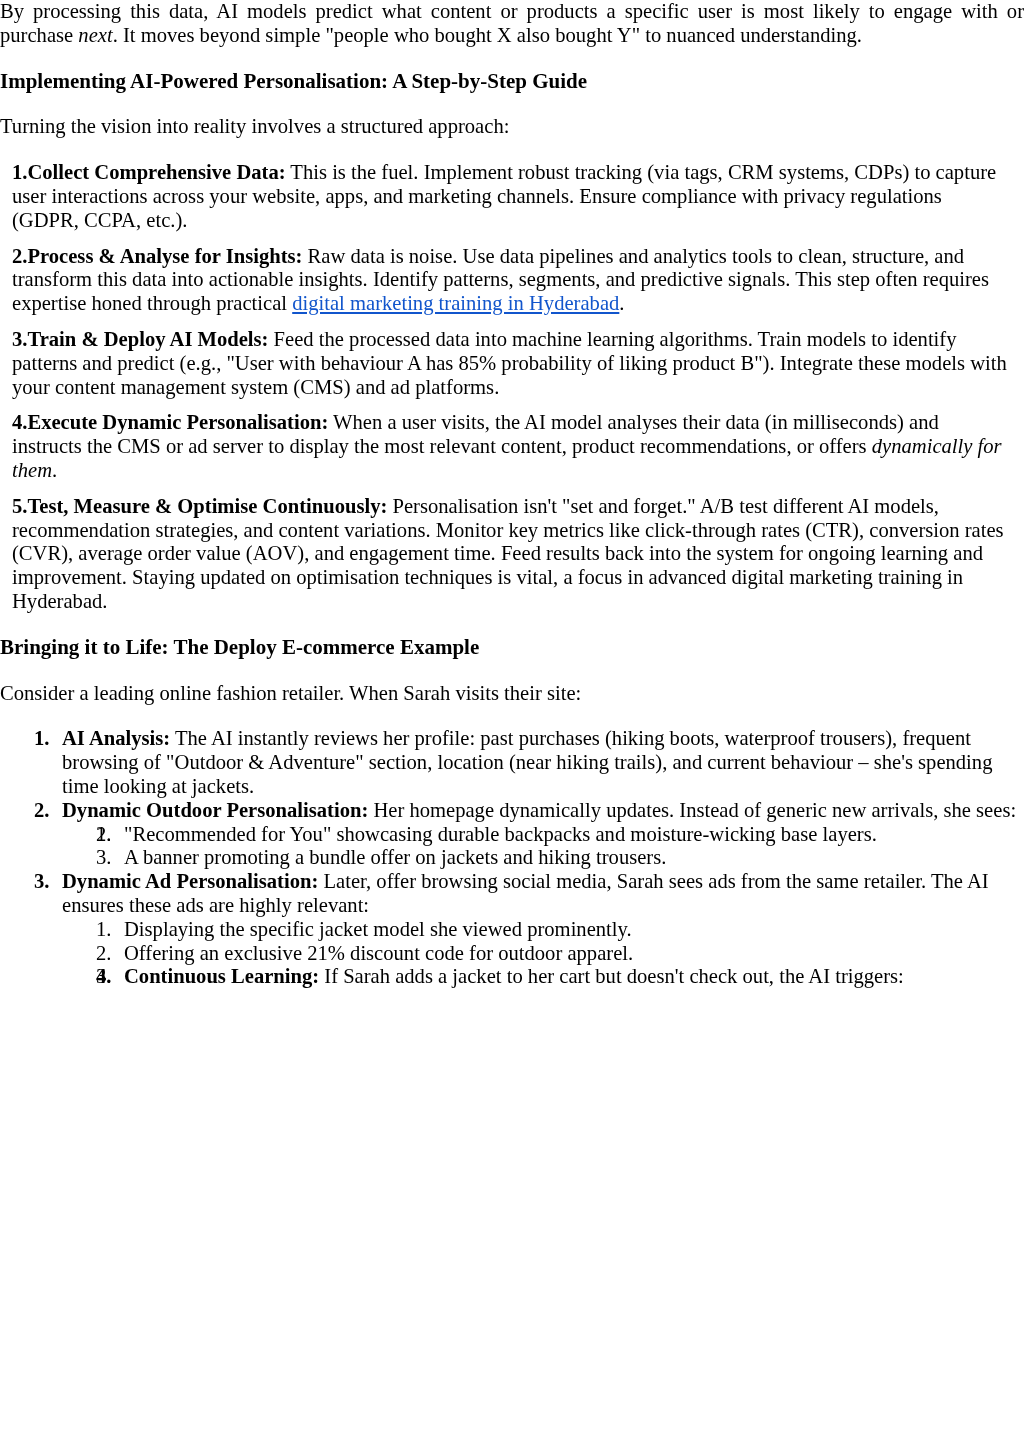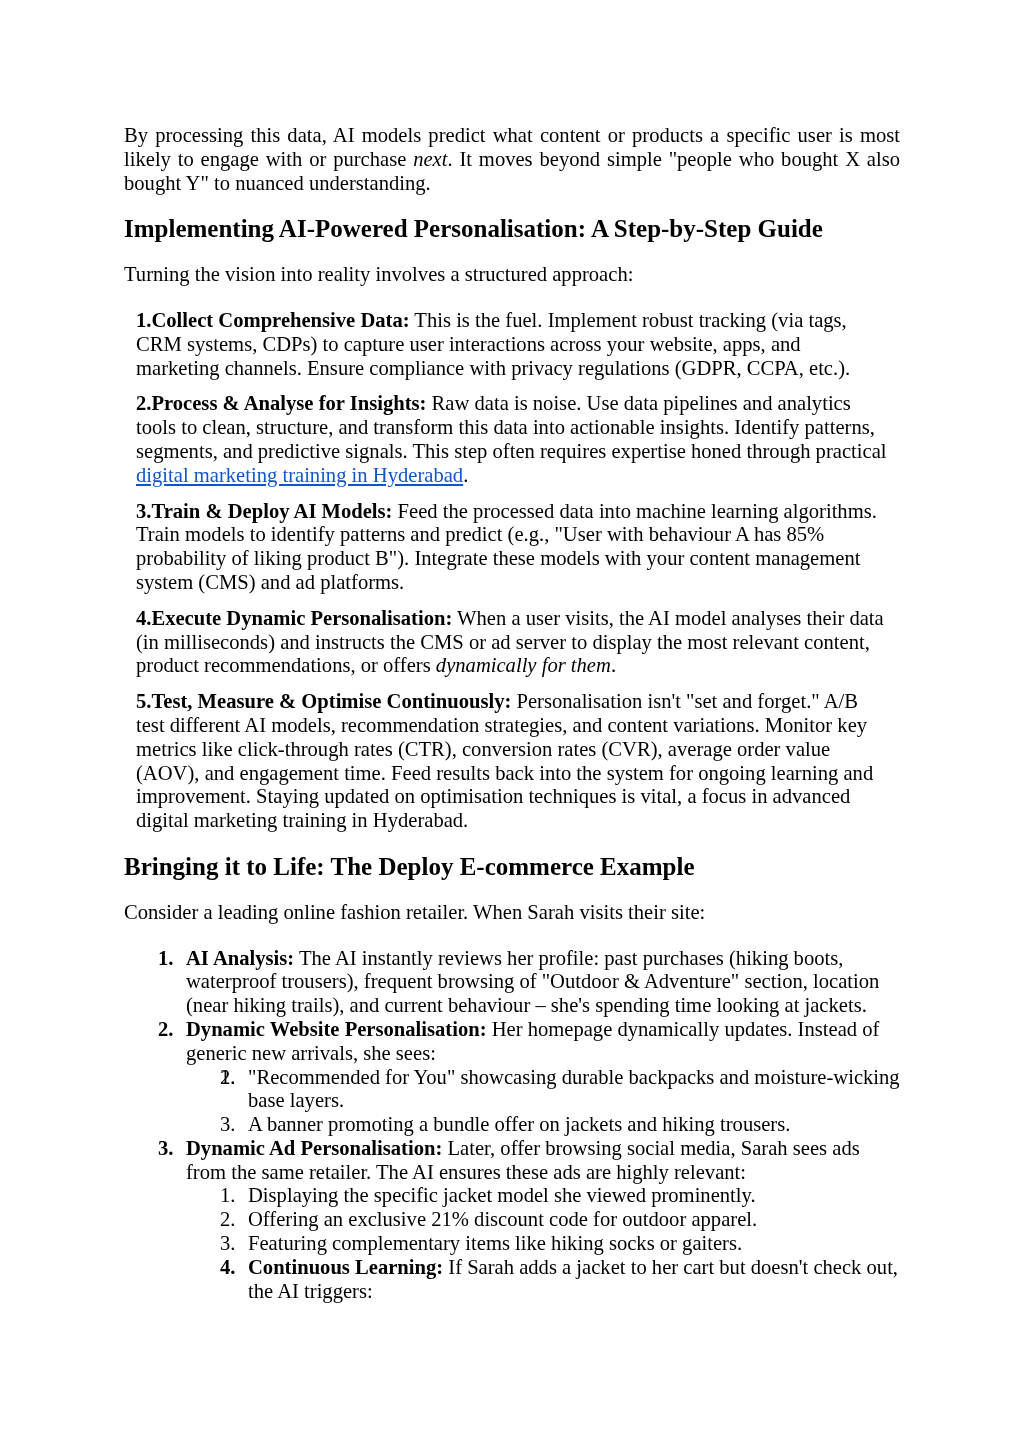--- a/index.html
+++ b/index.html
@@ -1,24 +1,24 @@
 <!DOCTYPE html>
 <html><head>
 <meta charset="utf-8">
 <style>
   html, body { margin: 0; padding: 0; background: #ffffff; }
   body {
     width: 1024px; height: 1446px; overflow: hidden;
     font-family: "Liberation Serif", "DejaVu Serif", serif;
     font-size: 20.6px; line-height: 23.8px; color: #000000;
   }
-  .page { box-sizing: border-box; width: 1024px; height: 1446px; padding: 124px; }
+  .page { box-sizing: border-box; width: 1024px; height: 1446px; }
   .page > :first-child { margin-top: 0; }
   p, h2, .steps, .olist { margin: 22px 0; padding: 0; }
-  h2 { font-size: 25px; line-height: 23.8px; font-weight: bold; }
+  h2 { font-size: 21px; line-height: 23.8px; font-weight: bold; }
   .step { margin: 12px; }
   .justify { text-align: justify; }
   b, .bold { font-weight: bold; }
   i { font-style: italic; }
   .link { color: #1155cc; text-decoration: underline; cursor: pointer; }
   .li { position: relative; }
   .li.l1 { padding-left: 62px; }
   .li.l1 > .marker { position: absolute; left: 34px; top: 0; }
   .li.l2 { padding-left: 124px; }
   .li.l2 > .marker { position: absolute; left: 96px; top: 0; }
@@ -52,21 +52,21 @@
 
   <div class="olist">
 
     <div class="li l1">
       <span class="marker bold">1.</span>
       <div class="li-body"><b>AI Analysis:</b><span> The AI instantly reviews her profile: past purchases (hiking boots, waterproof trousers), frequent browsing of "Outdoor &amp; Adventure" section, location (near hiking trails), and current behaviour – she's spending time looking at jackets.</span></div>
     </div>
 
     <div class="li l1">
       <span class="marker bold">2.</span>
-      <div class="li-body"><b>Dynamic Website Personalisation:</b><span> Her homepage dynamically updates. Instead of generic new arrivals, she sees:</span></div>
+      <div class="li-body"><b>Dynamic Outdoor Personalisation:</b><span> Her homepage dynamically updates. Instead of generic new arrivals, she sees:</span></div>
     </div>
 
     <div class="li l2">
       <span class="marker">1.</span>
     </div>
 
     <div class="li l2">
       <span class="marker">2.</span>
       <div class="li-body"><span>"Recommended for You" showcasing durable backpacks and moisture-wicking base layers.</span></div>
     </div>
@@ -86,21 +86,20 @@
       <div class="li-body"><span>Displaying the specific jacket model she viewed prominently.</span></div>
     </div>
 
     <div class="li l2">
       <span class="marker">2.</span>
       <div class="li-body"><span>Offering an exclusive 21% discount code for outdoor apparel.</span></div>
     </div>
 
     <div class="li l2">
       <span class="marker">3.</span>
-      <div class="li-body"><span>Featuring complementary items like hiking socks or gaiters.</span></div>
     </div>
 
     <div class="li l2">
       <span class="marker bold">4.</span>
       <div class="li-body"><b>Continuous Learning:</b><span> If Sarah adds a jacket to her cart but doesn't check out, the AI triggers:</span></div>
     </div>
 
   </div>
 
 </main>

